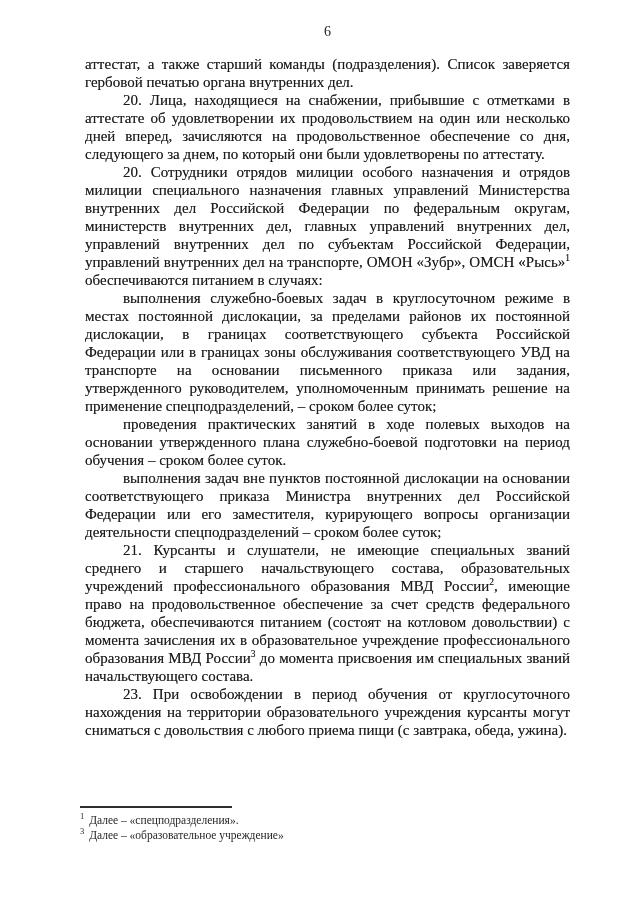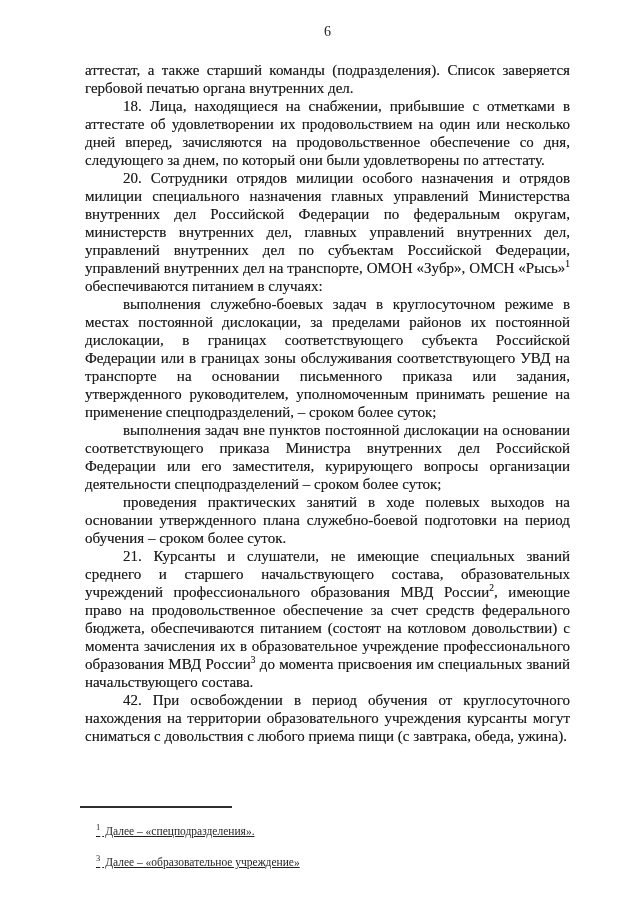--- a/index.html
+++ b/index.html
@@ -21,21 +21,21 @@
     top: 24px;
     left: 0;
     width: 655px; 
     text-align: center;
     font-size: 14px;
     color: #222222;
   }
   .doc-body {
     position: absolute;
     left: 85px;
-    top: 61px;
+    top: 55px;
     width: 485px;
     font-size: 15px;
     line-height: 18px;
     text-align: justify;
     text-shadow: 0 0 0.4px rgba(20,20,20,0.55); 
     hyphens: none;
   }
   p.para {
     margin: 0;
     padding: 0;
@@ -59,46 +59,45 @@
     line-height: 15px;
     color: #1f1f1f;
   }
   .fn-rule {
     width: 152px;
     height: 0;
     border-top: 2px solid #2e2e2e;
     margin: 0 0 5px 0;
   }
   p.fn {
-    margin: 16px;
+    margin: 0;
     padding: 0;
-    text-decoration: underline;
   }
   p.fn sup {
     font-size: 8.5px;
     line-height: 0;
     vertical-align: super;
     margin-right: 2px;
   }
 </style>
 </head>
 <body>
 
 <div class="page">
   <div class="page-number">6</div>
 
   <main class="doc-body" id="doc-body">
       <p class="para no-indent">аттестат, а также старший команды (подразделения). Список заверяется гербовой печатью органа внутренних дел.</p>
-      <p class="para">18. Лица, находящиеся на снабжении, прибывшие с отметками в аттестате об удовлетворении их продовольствием на один или несколько дней вперед, зачисляются на продовольственное обеспечение со дня, следующего за днем, по который они были удовлетворены по аттестату.</p>
+      <p class="para">20. Лица, находящиеся на снабжении, прибывшие с отметками в аттестате об удовлетворении их продовольствием на один или несколько дней вперед, зачисляются на продовольственное обеспечение со дня, следующего за днем, по который они были удовлетворены по аттестату.</p>
       <p class="para">20. Сотрудники отрядов милиции особого назначения и отрядов милиции специального назначения главных управлений Министерства внутренних дел Российской Федерации по федеральным округам, министерств внутренних дел, главных управлений внутренних дел, управлений внутренних дел по субъектам Российской Федерации, управлений внутренних дел на транспорте, ОМОН «Зубр», ОМСН «Рысь»<sup class="fn-ref">1</sup> обеспечиваются питанием в случаях:</p>
       <p class="para">выполнения служебно-боевых задач в круглосуточном режиме в местах постоянной дислокации, за пределами районов их постоянной дислокации, в границах соответствующего субъекта Российской Федерации или в границах зоны обслуживания соответствующего УВД на транспорте на основании письменного приказа или задания, утвержденного руководителем, уполномоченным принимать решение на применение спецподразделений, – сроком более суток;</p>
+      <p class="para">проведения практических занятий в ходе полевых выходов на основании утвержденного плана служебно-боевой подготовки на период обучения – сроком более суток.</p>
       <p class="para">выполнения задач вне пунктов постоянной дислокации на основании соответствующего приказа Министра внутренних дел Российской Федерации или его заместителя, курирующего вопросы организации деятельности спецподразделений – сроком более суток;</p>
-      <p class="para">проведения практических занятий в ходе полевых выходов на основании утвержденного плана служебно-боевой подготовки на период обучения – сроком более суток.</p>
       <p class="para">21. Курсанты и слушатели, не имеющие специальных званий среднего и старшего начальствующего состава, образовательных учреждений профессионального образования МВД России<sup class="fn-ref">2</sup>, имеющие право на продовольственное обеспечение за счет средств федерального бюджета, обеспечиваются питанием (состоят на котловом довольствии) с момента зачисления их в образовательное учреждение профессионального образования МВД России<sup class="fn-ref">3</sup> до момента присвоения им специальных званий начальствующего состава.</p>
-      <p class="para">42. При освобождении в период обучения от круглосуточного нахождения на территории образовательного учреждения курсанты могут сниматься с довольствия с любого приема пищи (с завтрака, обеда, ужина).</p>
+      <p class="para">23. При освобождении в период обучения от круглосуточного нахождения на территории образовательного учреждения курсанты могут сниматься с довольствия с любого приема пищи (с завтрака, обеда, ужина).</p>
     </main>
 
   <div class="footnotes">
     <div class="fn-rule"></div>
     <div id="fn-list">
         <p class="fn"><sup>1</sup> Далее – «спецподразделения».</p>
         <p class="fn"><sup>3</sup> Далее – «образовательное учреждение»</p>
       </div>
   </div>
 </div>

